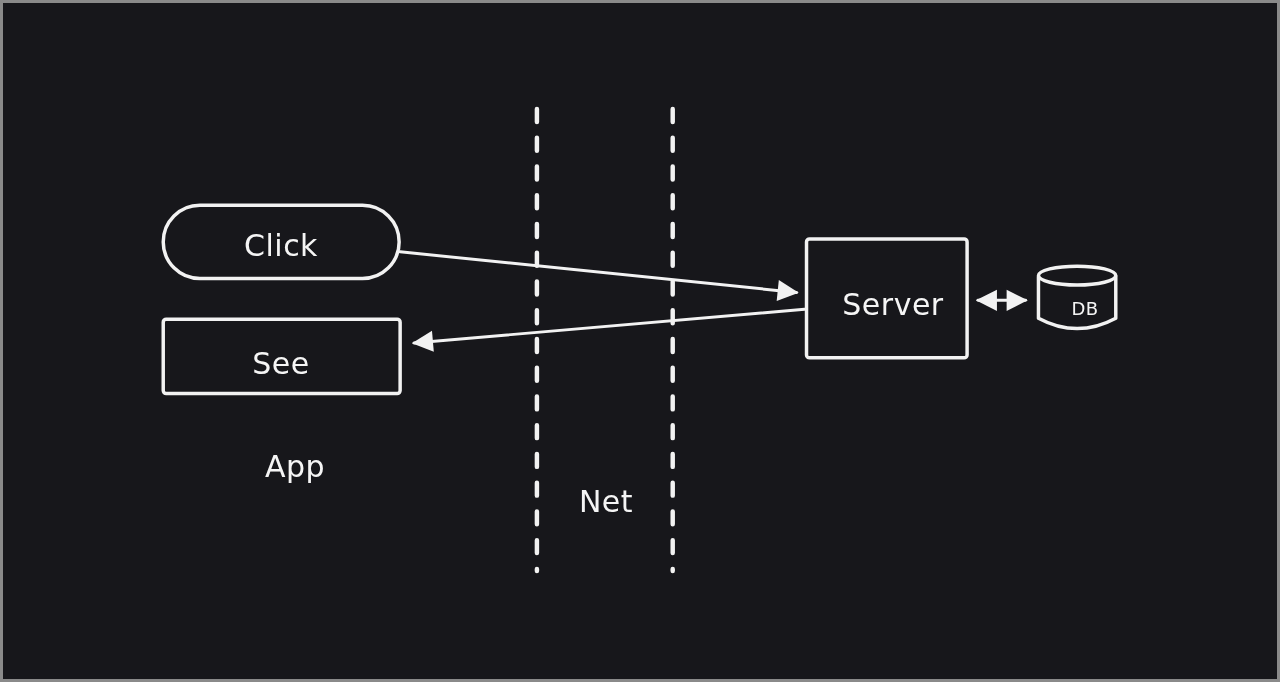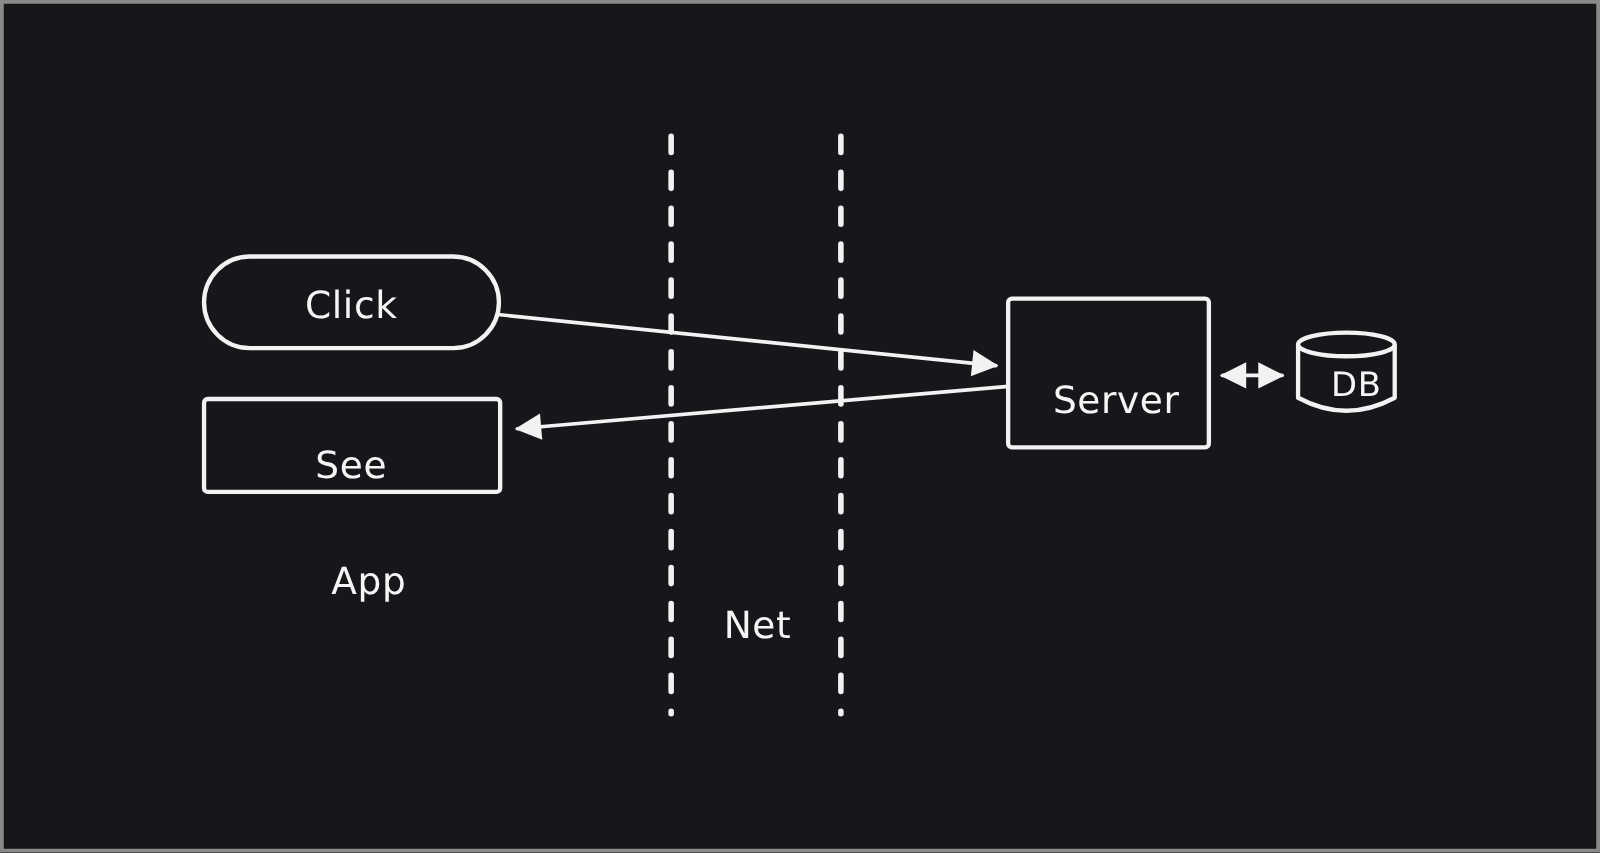--- a/index.html
+++ b/index.html
@@ -48,21 +48,21 @@
   }
   .label {
     position: absolute;
     transform: translate(-50%, -50%);
     color: var(--text);
     font-size: 30px;
     letter-spacing: 0.5px;
     white-space: nowrap;
     user-select: none;
   }
-  .label.small { font-size: 27px; }
+  .label.small { font-size: 18px; }
 </style>
 </head>
 <body>
 
 <div class="frame">
 
   <svg class="shapes" viewBox="0 0 1280 682" aria-hidden="true">
     <defs>
       <marker id="arrowHead" viewBox="0 0 12 12" refX="10" refY="6" markerWidth="8.5" markerHeight="8.5" orient="auto-start-reverse">
         <path d="M1,1 L11,6 L1,11 z" fill="#f2f2f2"></path>
@@ -82,20 +82,20 @@
       <path d="M1042,276 L1042,318 Q1081,339 1120,318 L1120,276"></path>
       <ellipse cx="1081" cy="275" rx="39" ry="9.5"></ellipse>
     </g>
 
     <path class="edge" d="M398,251 L798,292" marker-end="url(#arrowHead)"></path>
     <path class="edge" d="M806,309 L412,343" marker-end="url(#arrowHead)"></path>
     <path class="edge" d="M981,300 L1029,300" marker-start="url(#arrowHead)" marker-end="url(#arrowHead)"></path>
   </svg>
 
   <div class="label" style="left:278px; top:242px;">Click</div>
-  <div class="label" style="left:278px; top:360px;margin-top:10px;">See</div>
-  <div class="label" style="left:890px; top:318px;">Server</div>
+  <div class="label" style="left:278px; top:360px;">See</div>
+  <div class="label" style="left:890px; top:301px;">Server</div>
   <div class="label small" style="left:1082px; top:305px;">DB</div>
 
   <div class="label" style="left:292px; top:463px;">App</div>
   <div class="label" style="left:603px; top:462px;margin-top:36px;">Net</div>
 
 </div>
 
 </body></html>

